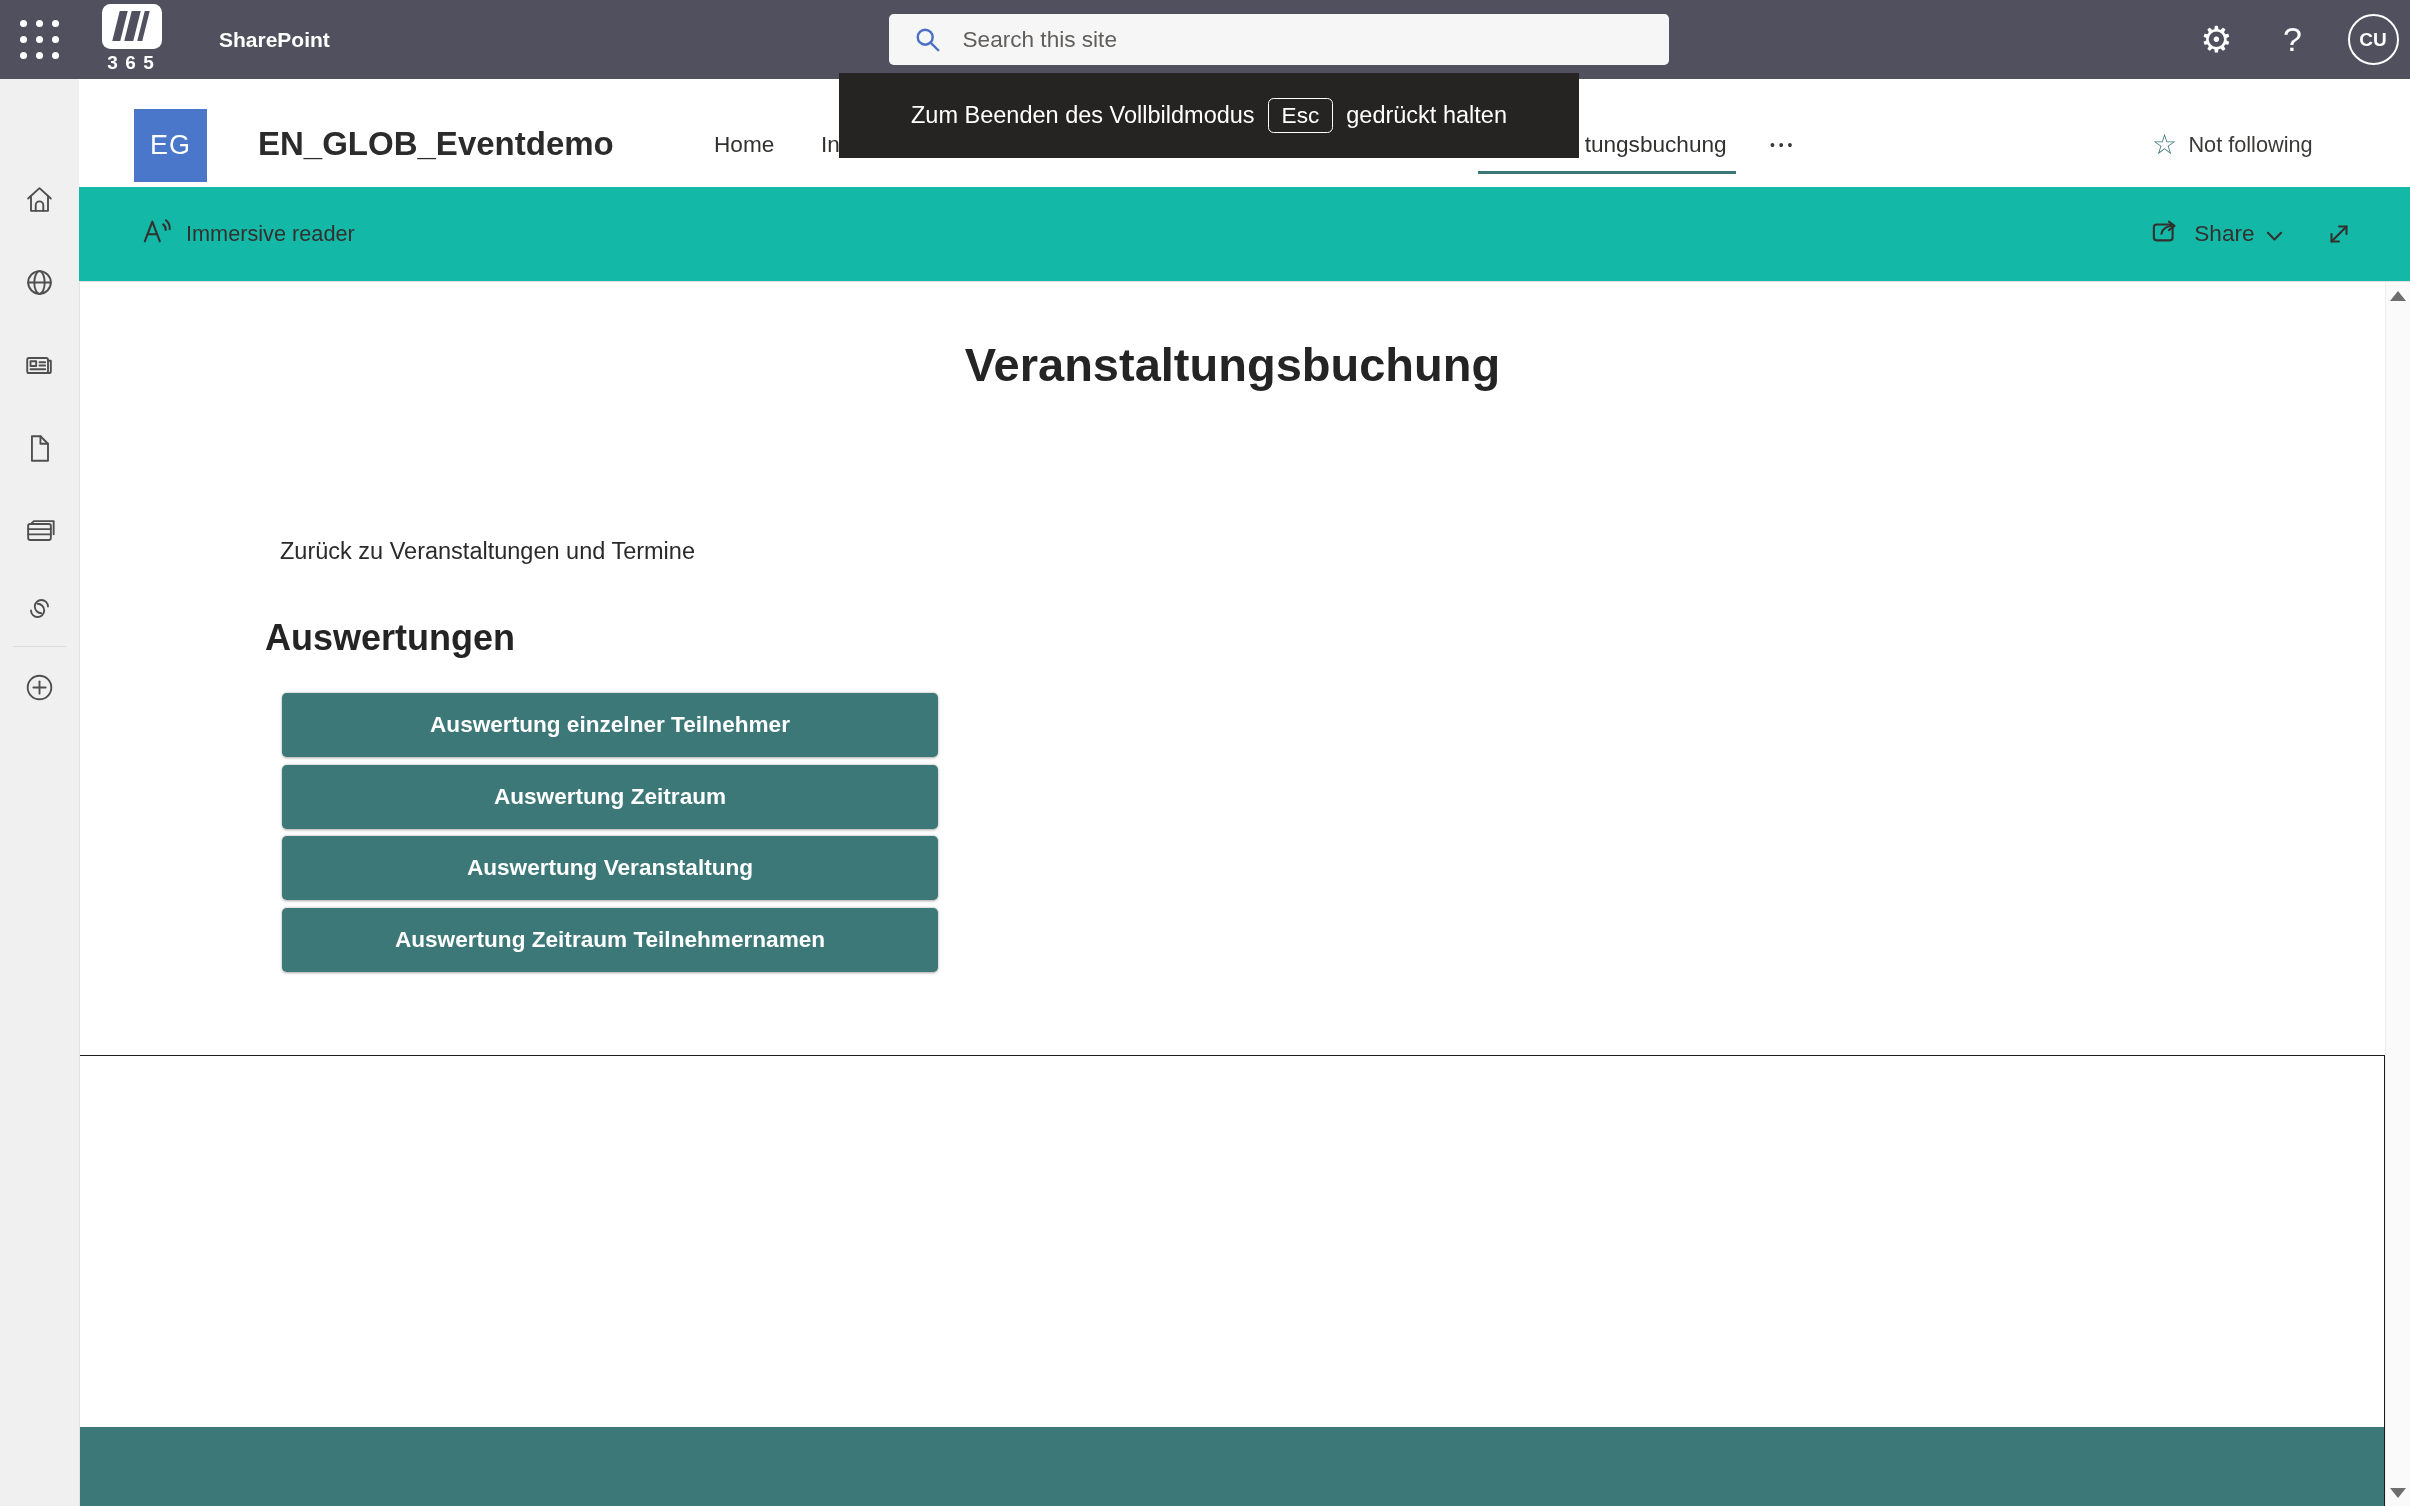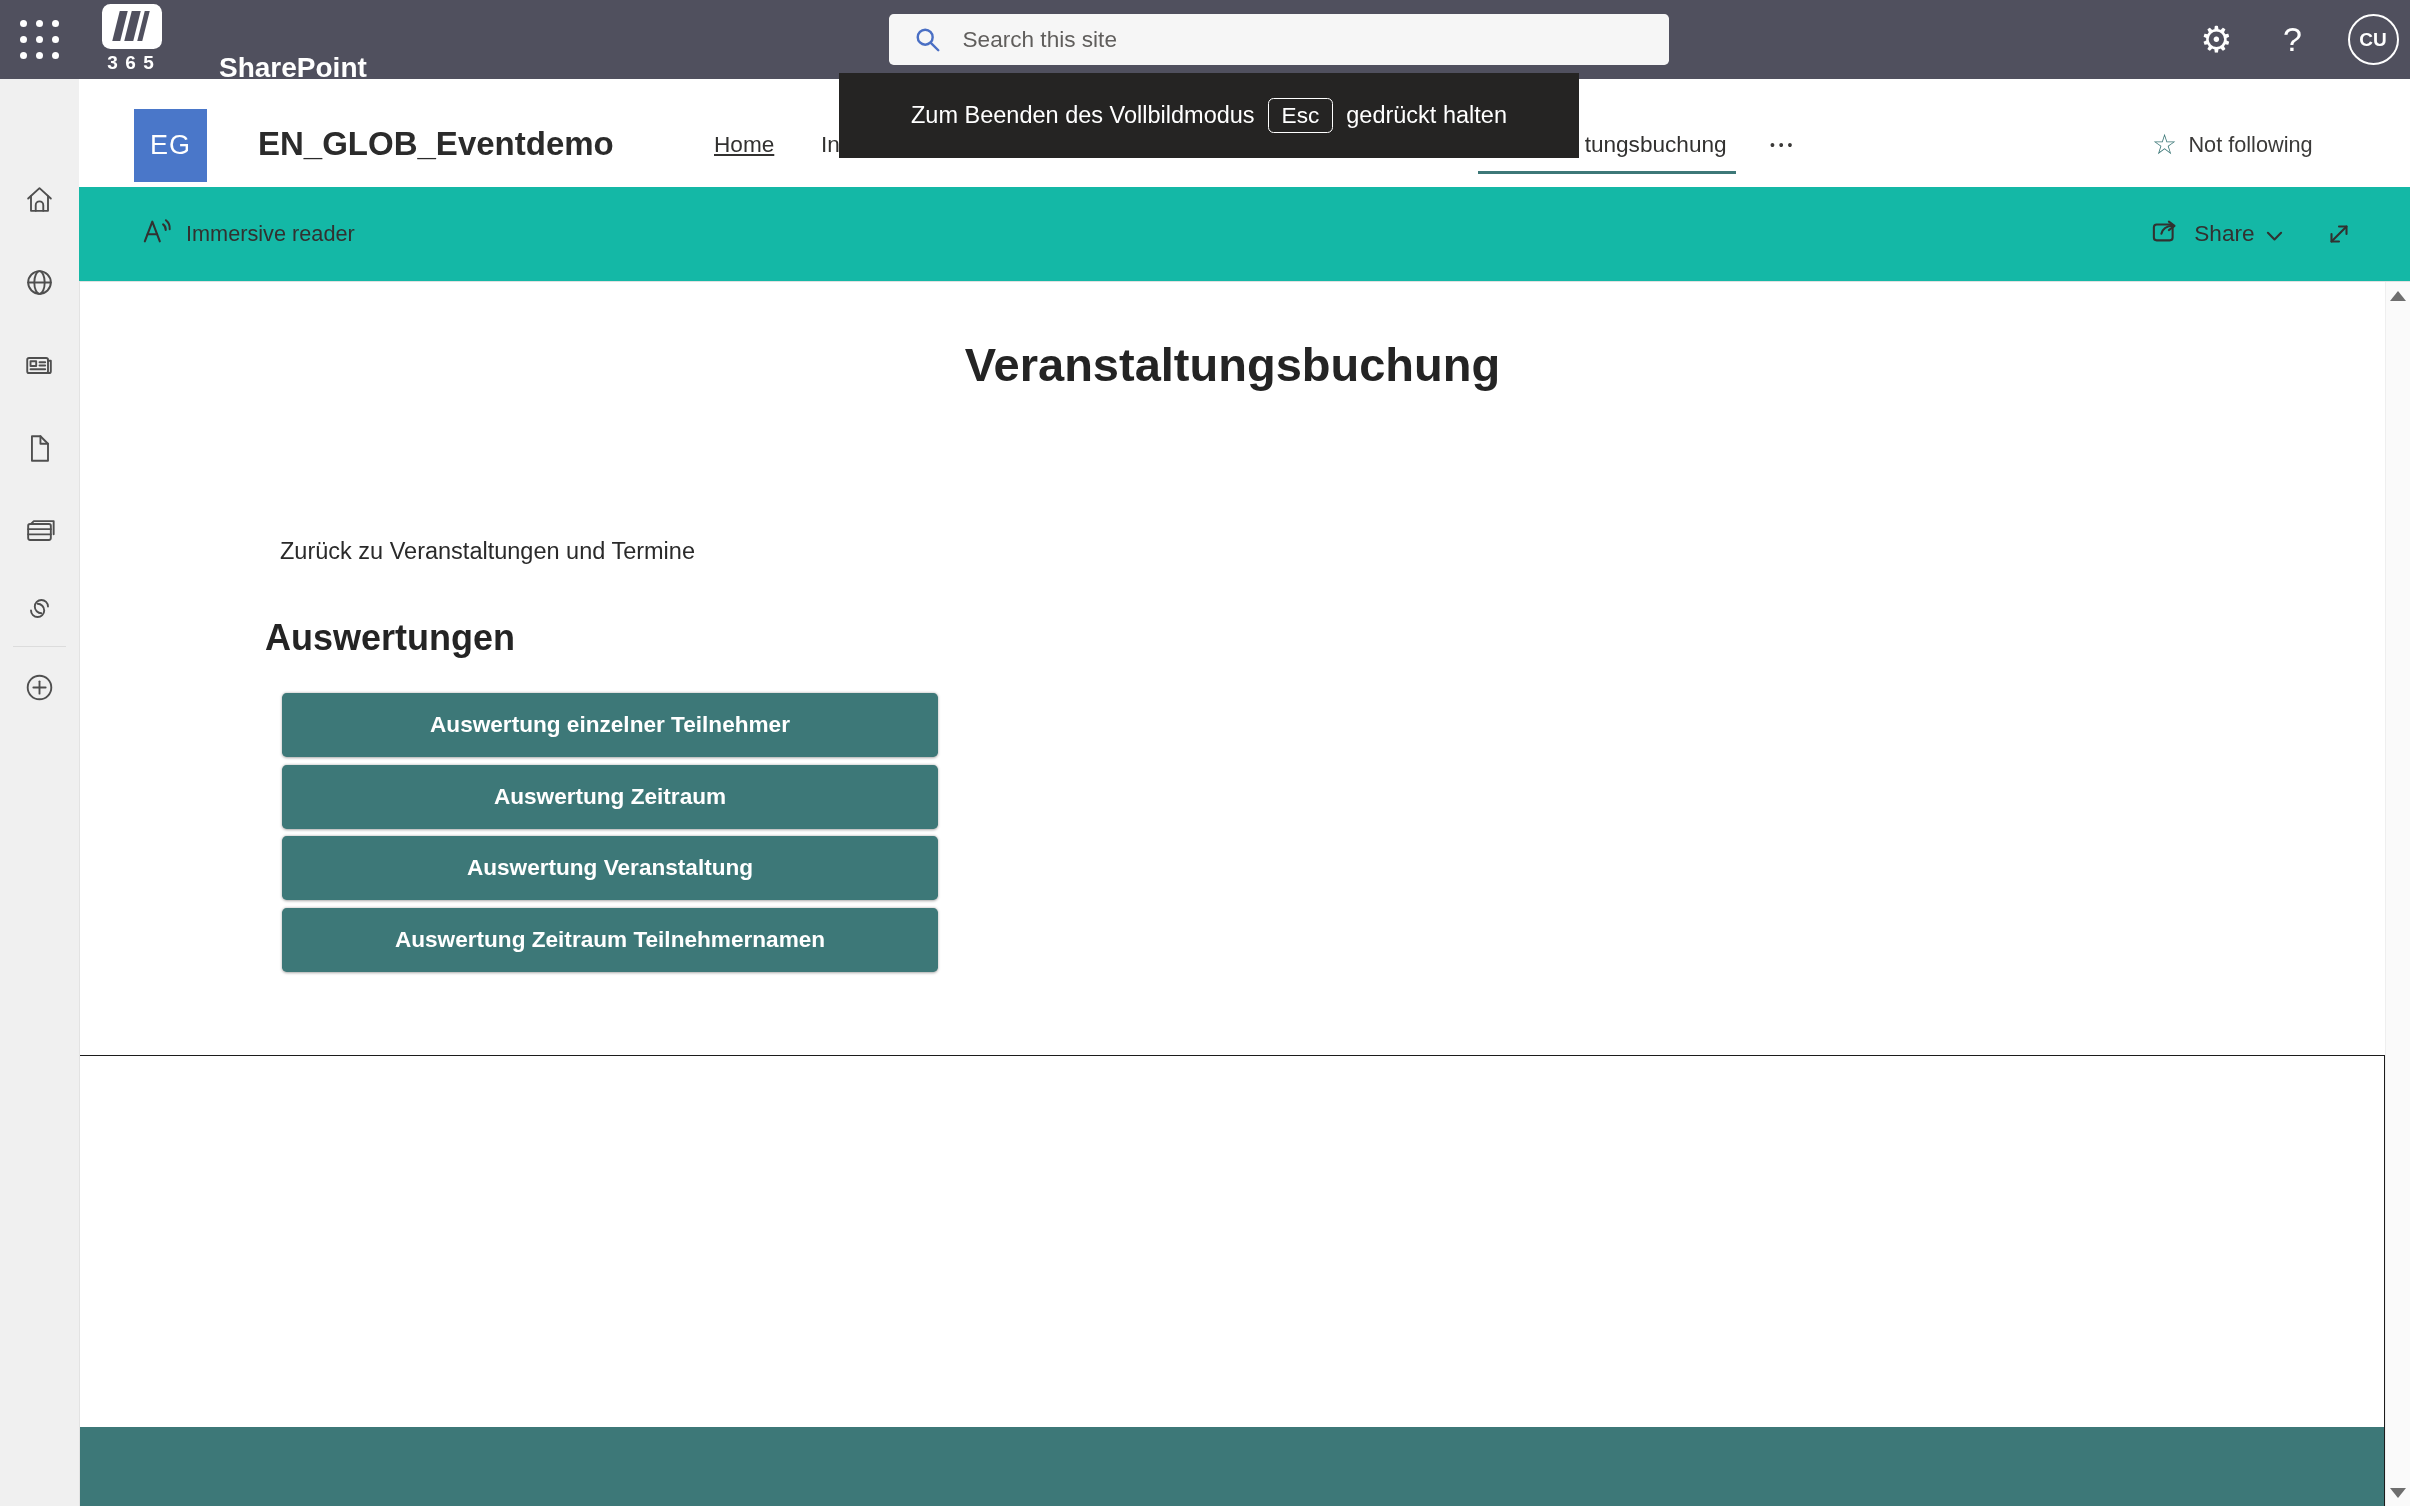--- a/index.html
+++ b/index.html
@@ -14,21 +14,21 @@
   .waffle i{width:7.5px;height:7.5px;border-radius:50%;background:#ffffff;}
   .m365{position:absolute;left:94px;top:3.8px;width:75px;height:73px;text-align:center;}
   .m365-tile{width:60px;height:45px;margin:0 auto;background:#ffffff;border-radius:8.5px;
     display:flex;align-items:center;justify-content:center;gap:4.7px;transform:none;}
   .m365-tile .bars{display:flex;gap:4.7px;transform:skewX(-14deg);}
   .m365-tile .b1{width:7.5px;height:30px;background:#50505e;}
   .m365-tile .b2{width:8.5px;height:30px;background:#50505e;}
   .m365-tile .b3{width:4.7px;height:30px;background:#50505e;}
   .m365-num{margin-top:2.8px;font-size:19px;font-weight:bold;color:#ffffff;letter-spacing:7.5px;padding-left:5.6px;}
   .brand{position:absolute;left:219px;top:0;height:79px;display:flex;align-items:center;
-    font-size:28px;font-weight:bold;color:#ffffff;margin-top:28px;}
+    font-size:21px;font-weight:bold;color:#ffffff;}
   .searchbox{position:absolute;left:889px;top:14px;width:780px;height:51px;background:#f6f6f6;
     border-radius:4.7px;display:flex;align-items:center;padding-left:24.5px;box-sizing:border-box;}
   .searchbox input{border:none;outline:none;background:transparent;font-size:22.6px;color:#3b3a39;
     font-family:"Liberation Sans",sans-serif;width:640px;margin-left:19px;}
   .searchbox input::placeholder{color:#605e5c;opacity:1;}
   .top-right-ic{position:absolute;top:0;height:79px;display:flex;align-items:center;justify-content:center;color:#fff;cursor:pointer;}
   .gear{left:2190px;width:53px;font-size:36px;font-weight:400;}
   .help{left:2266px;width:53px;font-size:34px;font-weight:400;}
   .avatar{left:2343px;width:60px;}
   .avatar .ring{width:47px;height:47px;border:2.4px solid #ffffff;border-radius:50%;
@@ -40,21 +40,21 @@
   .rail-btn svg{stroke:#4f4f4f;fill:none;stroke-width:2;stroke-linecap:round;stroke-linejoin:round;}
   .rail-div{position:absolute;left:13px;top:567px;width:53px;height:0.9px;background:#dcdcdc;}
   
   .site-header{position:absolute;left:79px;top:79px;right:0;height:108px;background:#ffffff;z-index:10;}
   .site-logo{position:absolute;left:55px;top:30px;width:73px;height:73px;background:#4a77c9;color:#ffffff;
     display:flex;align-items:center;justify-content:center;font-size:27px;letter-spacing:0.9px;cursor:pointer;}
   .site-title{position:absolute;left:179px;top:38px;height:53px;display:flex;align-items:center;
     font-size:33px;font-weight:bold;color:#2b2b2b;cursor:pointer;}
   .nav-item{position:absolute;top:40px;height:51px;display:flex;align-items:center;
     font-size:22.6px;color:#323130;cursor:pointer;white-space:nowrap;}
-  .nav-home{left:635px;text-decoration:underline;}
+  .nav-home{left:635px;}
   .nav-clipped{left:742px;}
   .nav-active{left:1399px;width:258px;justify-content:flex-end;padding-right:9.4px;box-sizing:border-box;
     border-bottom:3.8px solid #3d7878;height:55px;}
   .nav-more{left:1691px;font-size:14px;letter-spacing:3.8px;color:#3b3a39;}
   .follow{position:absolute;left:2073px;top:40px;height:51px;display:flex;align-items:center;gap:11.3px;
     font-size:21.7px;color:#3b3a39;cursor:pointer;}
   .follow .star{font-size:28px;color:#3d7878;line-height:1;}
   
   .fs-tooltip{position:absolute;left:839px;top:73px;width:740px;height:85px;background:#252423;color:#ffffff;
     display:flex;align-items:center;justify-content:center;gap:13px;font-size:23.5px;z-index:40;white-space:nowrap;}

